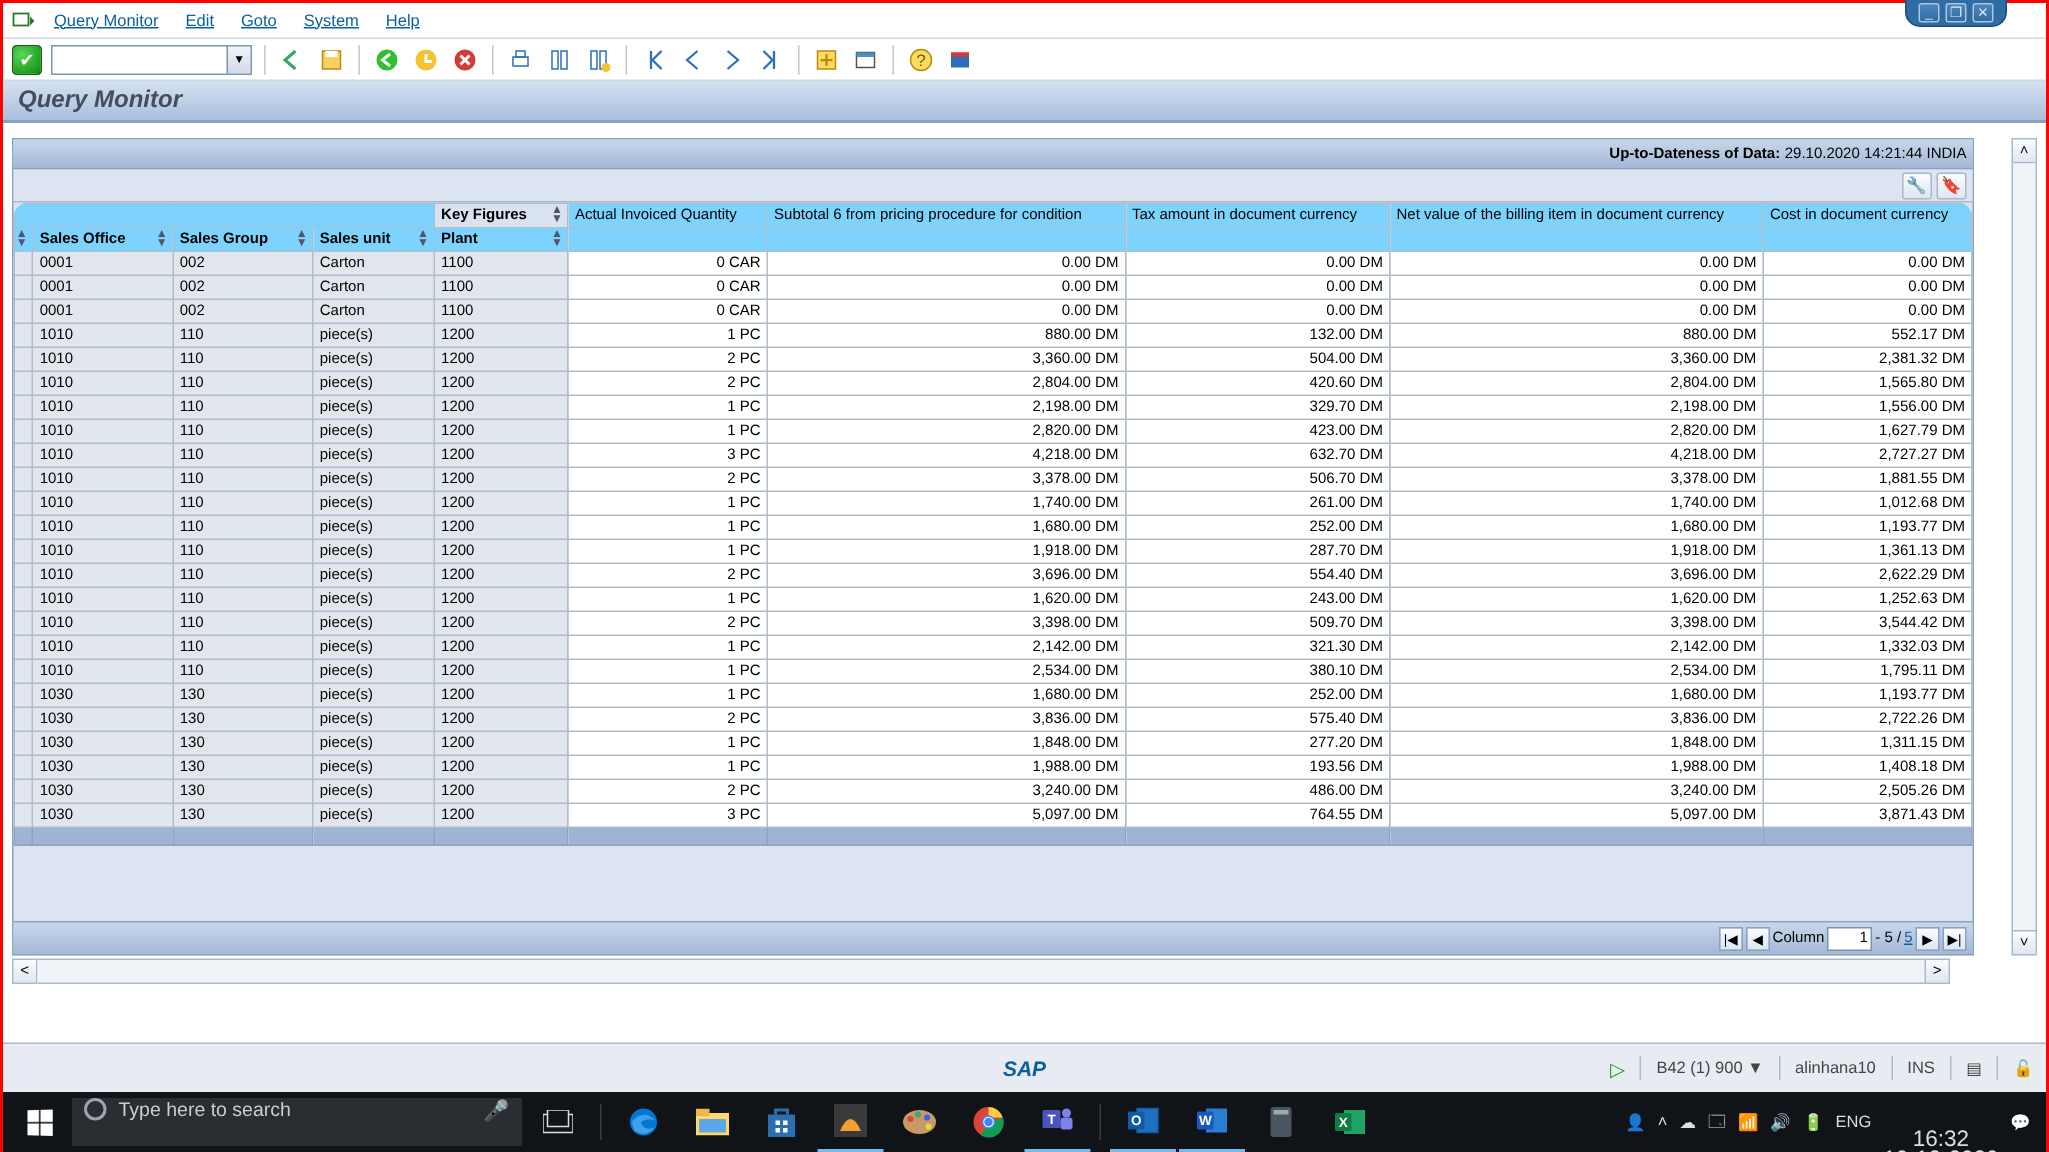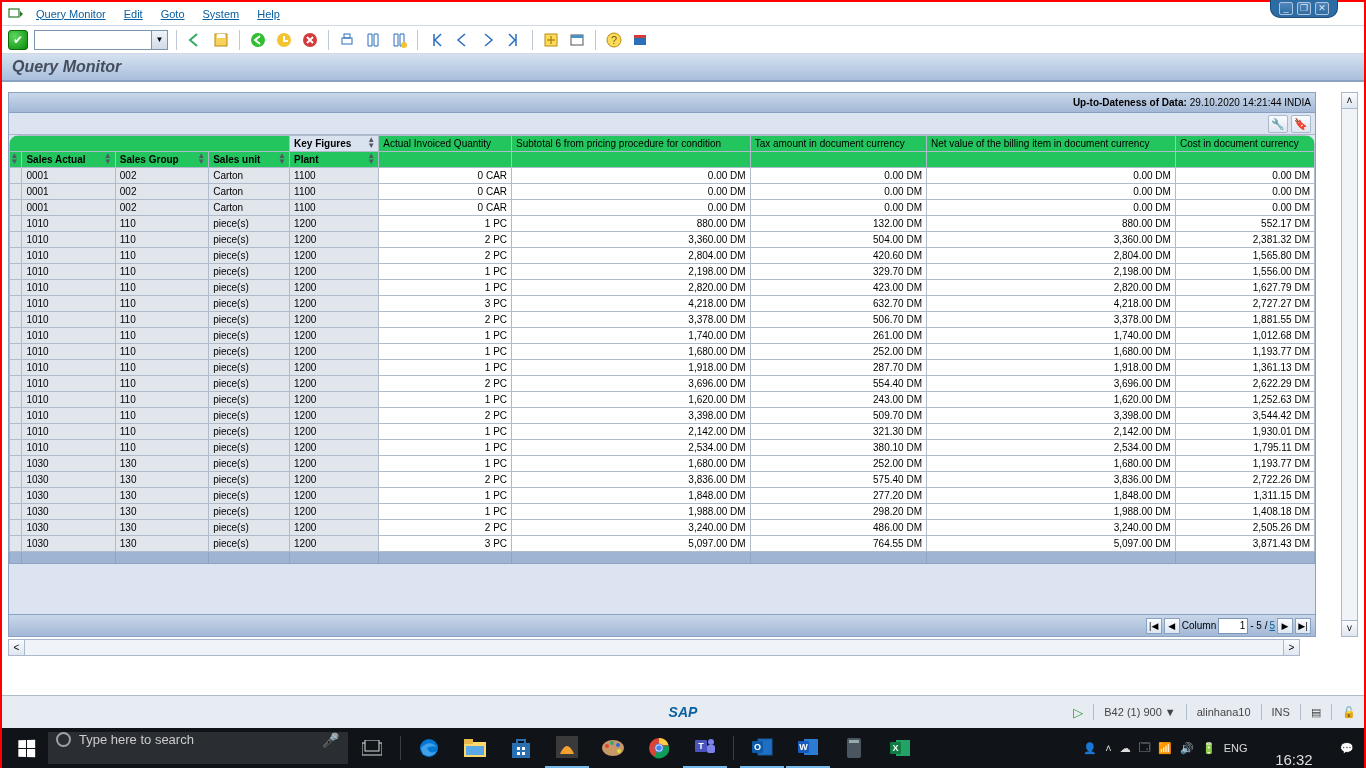--- a/index.html
+++ b/index.html
@@ -21,21 +21,21 @@
 .title-strip { background: linear-gradient(#d5e1f0, #a9bfdd); padding: 4px 10px; font-size: 16px; font-style: italic; font-weight: bold; color: #444e5c; border-bottom: 2px solid #8aa2c2; }
 .work-area { padding: 10px 6px 0 6px; height: calc(100% - 24px - 28px - 28px - 12px); overflow: hidden; position: relative; }
 .panel { border: 1px solid #8aa2c2; height: 545px; width: 1308px; display: flex; flex-direction: column; background:#dbe4f0; position:relative;}
 .panel-hdr { display: flex; justify-content: flex-end; align-items: center; background: linear-gradient(#c9d7ea,#a3b8d6); border-bottom: 1px solid #8aa2c2; height: 20px; font-size: 10px; padding: 0 4px; }
 .panel-hdr b { font-weight: bold; margin-right: 3px; }
 .panel-tb { display: flex; justify-content: flex-end; padding: 2px 4px; gap: 3px; background:#dbe4f0; border-bottom:1px solid #aab8cc; height:22px;}
 .panel-tb .tb-ico { width: 20px; height: 18px; border: 1px solid #aab8cc; background: linear-gradient(#fafcff,#dfe6f0); border-radius: 2px; font-size:11px; text-align:center; line-height:16px; cursor:default;}
 .grid { flex: 1; overflow: auto; font-size: 10px; border-radius: 10px; }
 table { border-collapse: collapse; width: 100%; table-layout: fixed; }
 th, td { border: 1px solid #b0bccc; padding: 1px 4px; height: 16px; white-space: nowrap; overflow: hidden; text-overflow: clip; }
-thead th { background: #22c55e; font-weight: normal; text-align: left; position: relative; font-size:10px; }
+thead th { background: #7dd3fc; font-weight: normal; text-align: left; position: relative; font-size:10px; }
 thead th .sorter { position: absolute; right: 1px; top: 1px; width: 10px; height: 12px; font-size: 8px; line-height: 6px; color: #556; cursor:default; }
 thead th.kf { background: #d9e2ef; font-weight: bold; }
 tbody td { background: #fff; font-size: 10px; }
 tbody tr td.dim { background: #e1e6ec; }
 tbody tr td.num { text-align: right; }
 .blank-strip td { background: #9fb4d2; border-color:#8ea3c1; height:12px;}
 .pager { display: flex; justify-content: flex-end; align-items: center; padding: 2px 4px; gap: 2px; background: linear-gradient(#c9d7ea,#a3b8d6); height:22px; font-size:10px; border-top:1px solid #8aa2c2;}
 .pager .pbtn { width: 16px; height: 16px; border: 1px solid #8aa2c2; background: linear-gradient(#fafcff,#dfe6f0); font-size: 9px; text-align: center; line-height: 14px; cursor:default;}
 .pager input { width: 30px; height: 16px; font-size: 10px; border:1px solid #7a95b0; text-align:right; padding:0 2px;}
 .pager a { color:#0a5fa0; text-decoration:underline; }
@@ -222,21 +222,21 @@
               <th>Actual Invoiced Quantity</th>
               <th>Subtotal 6 from pricing procedure for condition</th>
               <th>Tax amount in document currency</th>
               <th>Net value of the billing item in document currency</th>
               <th>Cost in document currency</th>
             </tr>
             <tr>
               <th>
                   <span class="sorter">▲<br>▼</span>
                 </th>
-              <th><b>Sales Actual</b><span class="sorter">▲<br>▼</span></th>
+              <th><b>Sales Office</b><span class="sorter">▲<br>▼</span></th>
               <th><b>Sales Group</b><span class="sorter">▲<br>▼</span></th>
               <th><b>Sales unit</b><span class="sorter">▲<br>▼</span></th>
               <th><b>Plant</b><span class="sorter">▲<br>▼</span></th>
               <th></th>
                 <th></th>
                 <th></th>
                 <th></th>
                 <th></th>
             </tr>
           </thead>
@@ -436,21 +436,21 @@
               <tr>
                 <td class="dim"></td>
                 <td class="dim">1010</td>
                 <td class="dim">110</td>
                 <td class="dim">piece(s)</td>
                 <td class="dim">1200</td>
                 <td class="num">1 PC</td>
                 <td class="num">2,142.00 DM</td>
                 <td class="num">321.30 DM</td>
                 <td class="num">2,142.00 DM</td>
-                <td class="num">1,930.01 DM</td>
+                <td class="num">1,332.03 DM</td>
               </tr>
               <tr>
                 <td class="dim"></td>
                 <td class="dim">1010</td>
                 <td class="dim">110</td>
                 <td class="dim">piece(s)</td>
                 <td class="dim">1200</td>
                 <td class="num">1 PC</td>
                 <td class="num">2,534.00 DM</td>
                 <td class="num">380.10 DM</td>
@@ -494,21 +494,21 @@
                 <td class="num">1,311.15 DM</td>
               </tr>
               <tr>
                 <td class="dim"></td>
                 <td class="dim">1030</td>
                 <td class="dim">130</td>
                 <td class="dim">piece(s)</td>
                 <td class="dim">1200</td>
                 <td class="num">1 PC</td>
                 <td class="num">1,988.00 DM</td>
-                <td class="num">298.20 DM</td>
+                <td class="num">193.56 DM</td>
                 <td class="num">1,988.00 DM</td>
                 <td class="num">1,408.18 DM</td>
               </tr>
               <tr>
                 <td class="dim"></td>
                 <td class="dim">1030</td>
                 <td class="dim">130</td>
                 <td class="dim">piece(s)</td>
                 <td class="dim">1200</td>
                 <td class="num">2 PC</td>

